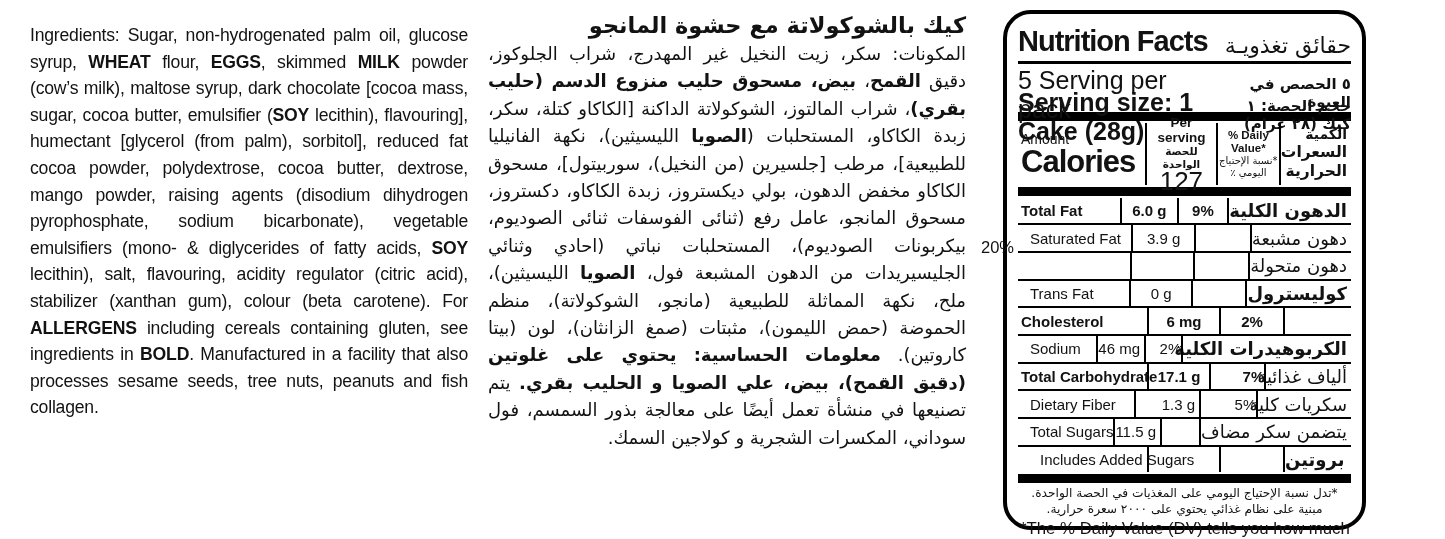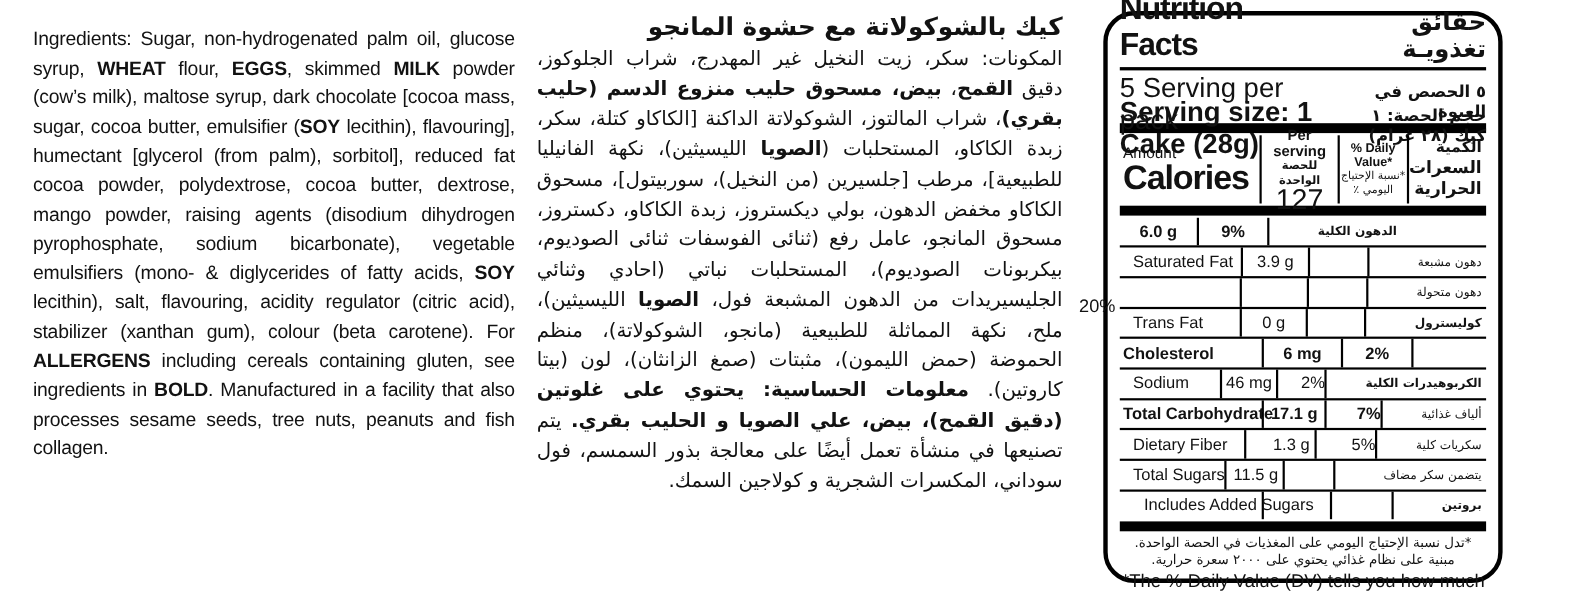--- a/index.html
+++ b/index.html
@@ -25,21 +25,21 @@
   .ar-body{font-size:18px;line-height:27.4px;text-align:justify;}
 
   
   .panel{
     position:absolute;left:1003px;top:10px;width:363px;height:520px;
     box-sizing:border-box;border:4px solid #000;border-radius:28px;
     background:#fff;padding:6px 11px 0 11px;
   }
   .nf-titlerow{display:flex;justify-content:space-between;align-items:flex-end;height:38px;}
   .nf-title-en{font-weight:bold;font-size:29px;letter-spacing:-1px;}
-  .nf-title-ar{font-family:"DejaVu Sans",sans-serif;font-weight:bold;font-size:22px;direction:rtl;}
+  .nf-title-ar{font-family:"DejaVu Sans",sans-serif;font-weight:normal;font-size:22px;direction:rtl;}
   .thinrule{height:2.5px;background:#000;margin:3px 0 2px 0;}
   .srvrow{display:flex;justify-content:space-between;align-items:baseline;height:22px;}
   .srv-en{font-size:25px;}
   .srv-en.b,.srv-ar{font-weight:bold;}
   .srv-ar{font-family:"DejaVu Sans",sans-serif;font-size:15px;direction:rtl;}
   .bar{height:9px;background:#000;margin:2px 0;}
 
   
   .c{box-sizing:border-box;}
   .c-en{width:131px;border-right:2px solid #000;padding-left:3px;}
@@ -59,29 +59,29 @@
   .h-ar1{font-weight:bold;font-size:14px;line-height:17px;}
   .h-ar2{font-weight:bold;font-size:15.5px;line-height:19px;}
 
   .nf-rows{position:relative;}
   .nf-row{display:flex;height:25.7px;border-bottom:2px solid #000;align-items:center;}
   .nf-row:last-child{border-bottom:none;}
   .nf-row .c{height:100%;display:flex;align-items:center;white-space:nowrap;}
   .nf-row .c-en{font-size:15px;}
   .nf-row .c-amt{font-size:15px;justify-content:center;}
   .nf-row .c-dv{font-size:15px;justify-content:center;}
-  .nf-row .c-ar{font-size:11px;justify-content:flex-end;padding-left:44px;}
+  .nf-row .c-ar{font-size:18px;justify-content:flex-end;}
   .nf-row .b{font-weight:bold;}
   .ind1{padding-left:12px;}
   .ind2{padding-left:22px;}
   .amt-right{justify-content:flex-end !important;padding-right:4px;}
   .dv-over{justify-content:flex-end !important;margin-right:-9px;position:relative;z-index:2;}
 
   .stray-dv{
-    position:absolute;left:-37px;top:72px;z-index:3;
+    position:absolute;left:-37px;top:40px;z-index:3;
     font-size:16.5px;color:#121212;background:transparent;
   }
 
   .fn-ar{
     font-family:"DejaVu Sans",sans-serif;direction:rtl;text-align:center;
     font-size:12.2px;line-height:15.5px;margin-top:3px;
   }
   .fn-en{font-size:16.8px;line-height:19.5px;margin-top:2px;padding-left:2px;}
 </style>
 </head>
@@ -134,20 +134,21 @@
       <span class="h-ar2">السعرات الحرارية</span>
     </div>
   </div>
 
   <div class="bar"></div>
 
   <div class="nf-rows">
     <span class="stray-dv">20%</span>
 
     <div class="nf-row">
+      <div class="c c-en b">Total Fat</div>
       <div class="c c-amt b">6.0 g</div>
       <div class="c c-dv b">9%</div>
       <div class="c c-ar b">الدهون الكلية</div>
     </div>
     <div class="nf-row">
       <div class="c c-en ind1">Saturated Fat</div>
       <div class="c c-amt">3.9 g</div>
       <div class="c c-dv"></div>
       <div class="c c-ar">دهون مشبعة</div>
     </div>

